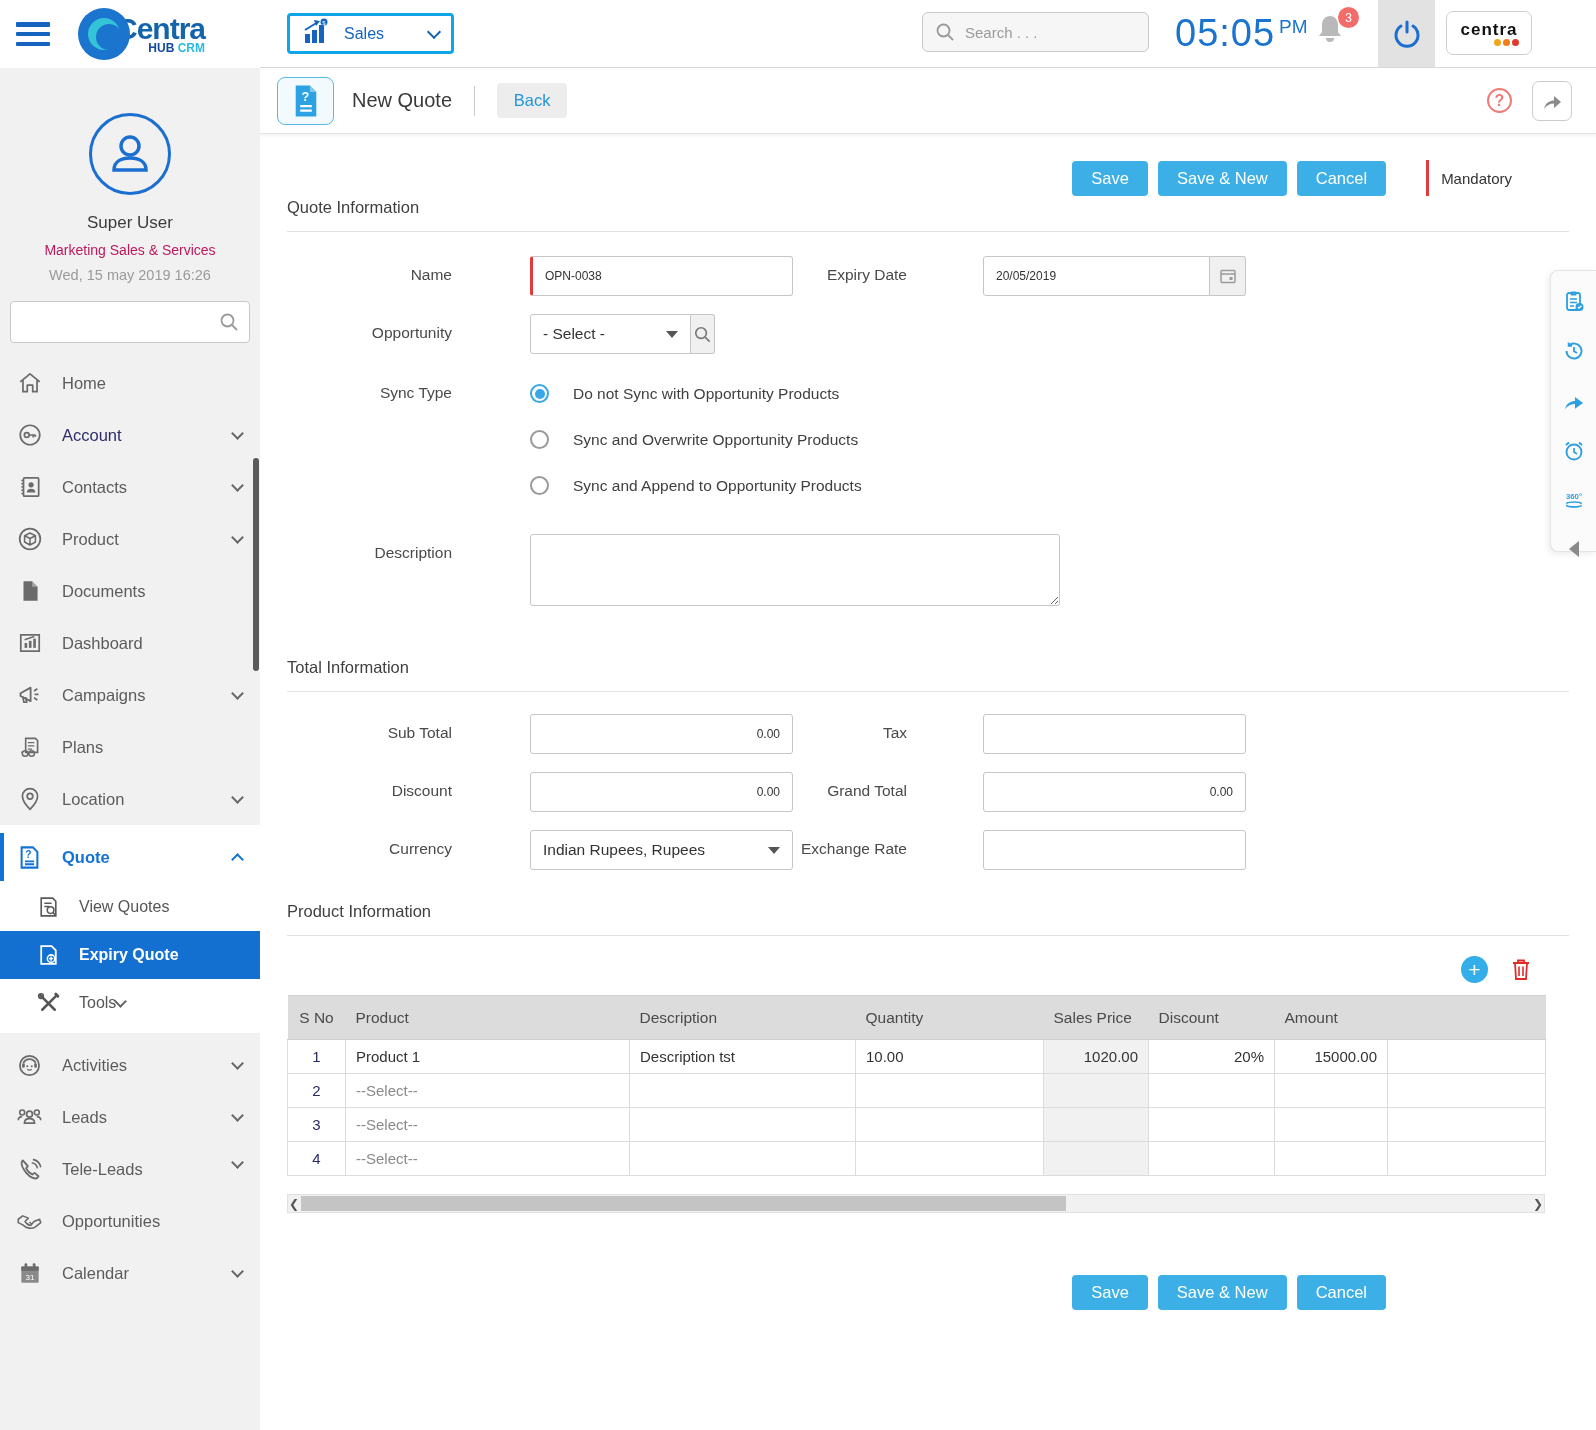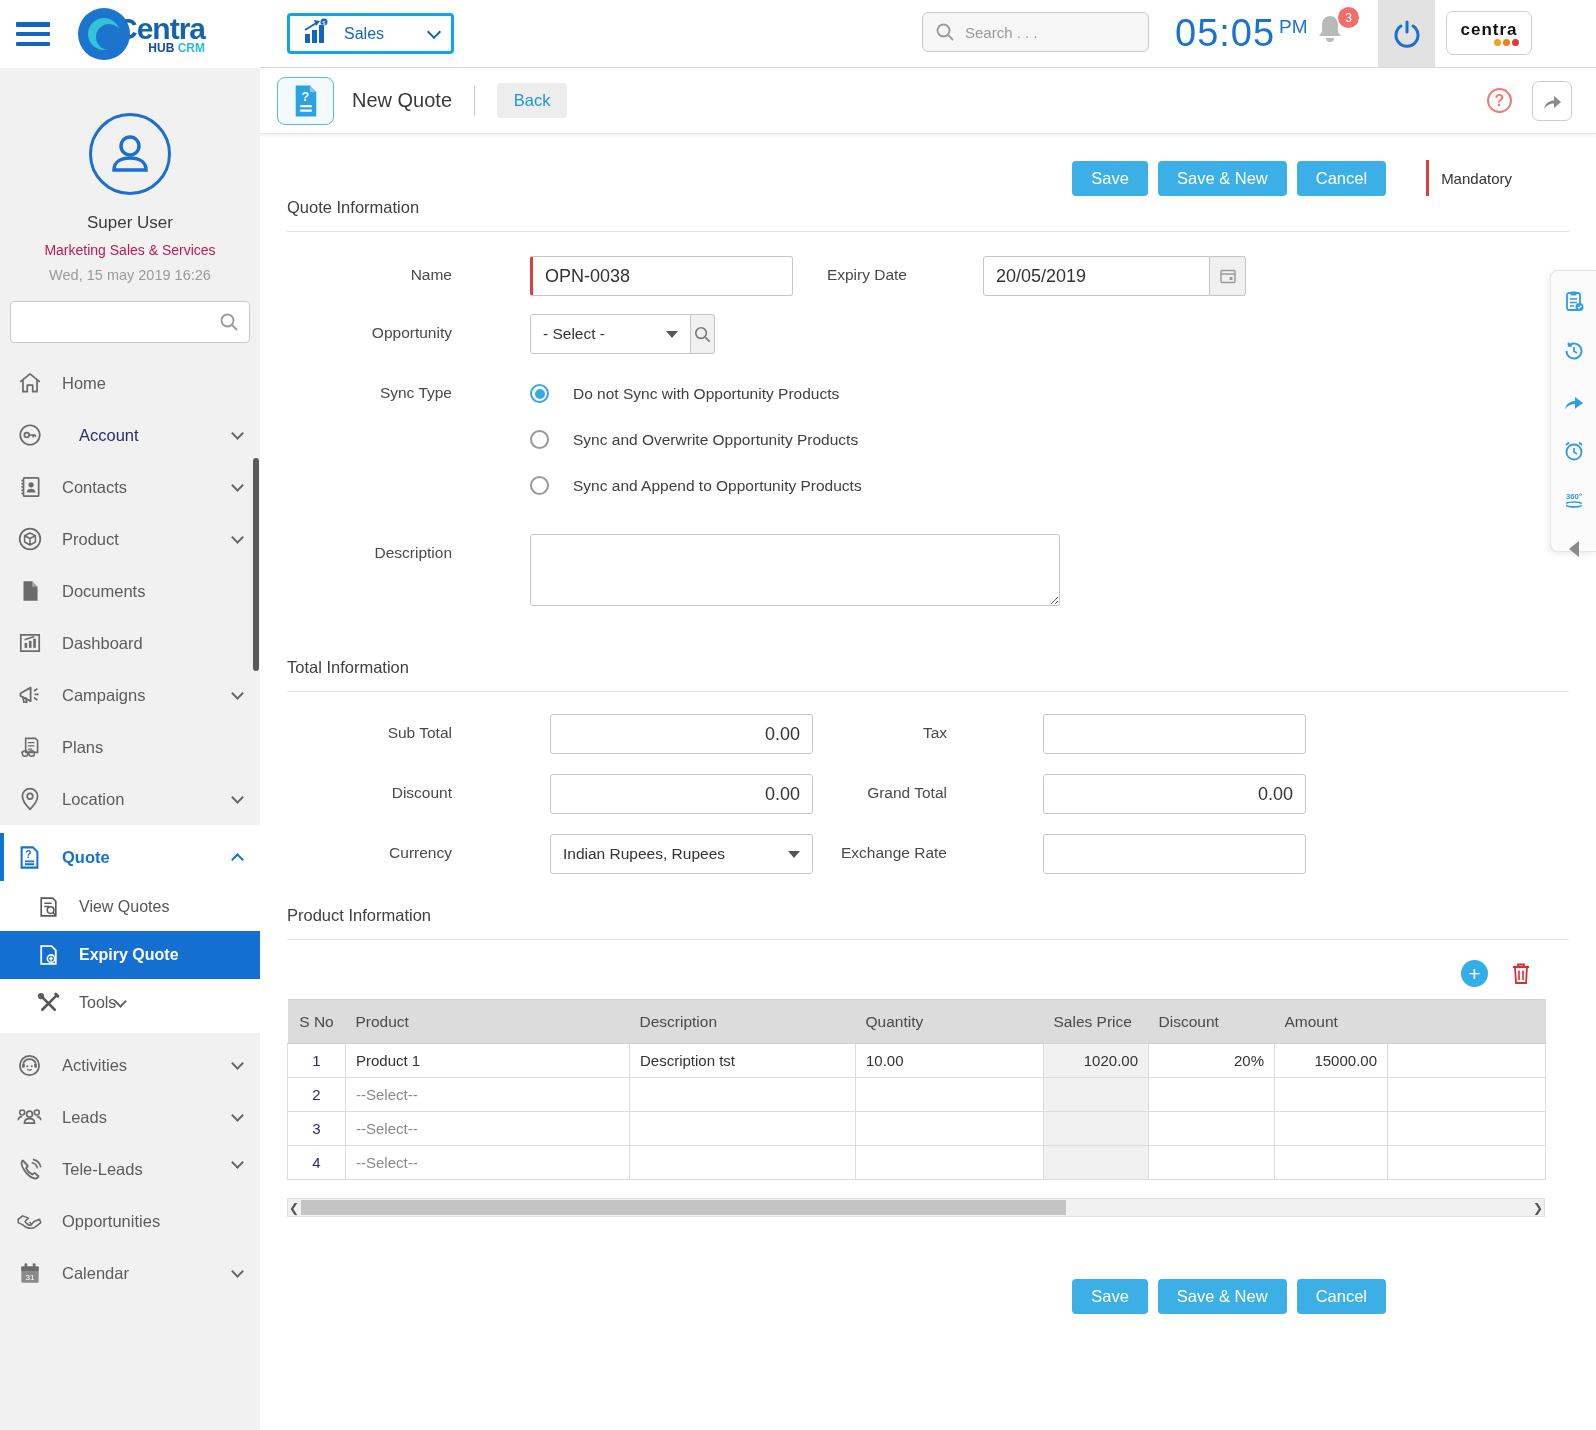--- a/index.html
+++ b/index.html
@@ -52,21 +52,21 @@
   .profile-date { font-size:14.5px; color:#9a9a9a; }
   .side-search { margin:18px 10px 14px; height:42px; background:#fff; border:1px solid #c9c9c9; border-radius:4px; display:flex; align-items:center; padding:0 10px; }
   .side-search input { flex:1; border:none; outline:none; background:transparent; font-size:14px; font-family:"Liberation Sans", sans-serif; }
 
   .menu { list-style:none; }
   .menu-item { height:52px; display:flex; align-items:center; padding:0 18px 0 16px; cursor:pointer; font-size:16.5px; color:#5c5c5c; position:relative; }
   .menu-item .mi-icon { width:27px; height:27px; margin-right:19px; display:flex; align-items:center; justify-content:center; flex-shrink:0; }
   .menu-item .mi-label { flex:1; }
   .mi-chev { width:9px; height:9px; border-right:2px solid #666; border-bottom:2px solid #666; transform:rotate(45deg); margin-top:-4px; }
   .mi-chev.up { transform:rotate(-135deg); margin-top:4px; border-color:#1273d4; }
-  .menu-item.navy .mi-label { color:#2d2d6b;margin-left:17px; }
+  .menu-item.navy .mi-label { color:#2d2d6b; }
 
   .quote-group { background:#fff; padding:6px 0; }
   .quote-group .menu-item.parent { color:#1273d4; font-weight:bold; }
   .quote-group .menu-item.parent::before { content:""; position:absolute; left:0; top:2px; bottom:2px; width:4px; background:#1273d4; }
   .submenu-item { height:48px; display:flex; align-items:center; padding-left:36px; font-size:16px; color:#555; cursor:pointer; }
   .submenu-item .mi-icon { width:25px; height:25px; margin-right:18px; display:flex; align-items:center; justify-content:center; }
   .submenu-item.active { background:#1470d0; color:#fff; font-weight:bold; }
   .sidebar-scrollthumb { position:absolute; right:1px; top:390px; width:6px; height:213px; background:#5a5a5a; border-radius:3px; }
 
   
@@ -88,21 +88,21 @@
   .mandatory-text { font-size:15px; color:#333; }
 
   .section-title { font-size:16.5px; color:#3f3f3f; margin-top:16px; }
   .section-rule { border:none; border-top:1px solid #e2e2e2; margin:14px 0 0 0; width:1282px; }
 
   .form-grid { display:grid; grid-template-columns:165px 263px 268px 263px; margin-top:24px; row-gap:18px; align-items:start; }
   .f-label { font-size:15.5px; color:#4a4a4a; text-align:right; padding:10px 0 0 0; }
   .f-label.r2 { padding-right:76px; }
   .f-field { margin-left:78px; grid-column:2; }
   .f-field4 { grid-column:4; }
-  .inp { width:263px; height:40px; border:1px solid #c6c6c6; border-radius:3px; font-size:18px; color:#333; padding:0 12px; font-family:"Liberation Sans", sans-serif; background:#fff; outline:none; }
+  .inp { width:263px; height:40px; border:1px solid #c6c6c6; border-radius:3px; font-size:12px; color:#333; padding:0 12px; font-family:"Liberation Sans", sans-serif; background:#fff; outline:none; }
   .inp.required { border-left:3px solid #e23b3b; }
   .inp.num { text-align:right; }
   .inp-group { display:flex; }
   .inp-group .inp { border-top-right-radius:0; border-bottom-right-radius:0; }
   .inp-addon { width:36px; height:40px; border:1px solid #c6c6c6; border-left:none; background:#f0f0f0; border-radius:0 3px 3px 0; display:flex; align-items:center; justify-content:center; cursor:pointer; }
   .select-box { width:228px; height:40px; border:1px solid #c6c6c6; border-radius:3px 0 0 3px; display:flex; align-items:center; padding:0 12px; font-size:15.5px; color:#333; cursor:pointer; background:#fff; }
   .select-box.wide { width:263px; border-radius:3px; }
   .select-box .sel-text { flex:1; }
   .tri-down { width:0; height:0; border-left:6px solid transparent; border-right:6px solid transparent; border-top:7px solid #555; }
 
@@ -536,21 +536,21 @@
       <div class="f-label">Description</div>
       <div class="f-field" style="grid-column:2 / span 3;">
         <textarea class="desc" style=""></textarea>
       </div>
       <div></div>
     </div>
 
     <div class="section-title" style="margin-top:30px;">Total Information</div>
     <hr class="section-rule">
 
-    <div class="form-grid" style="margin-top:22px;gap:20px;">
+    <div class="form-grid" style="margin-top:22px;">
       <div class="f-label">Sub Total</div>
       <div class="f-field"><input class="inp num" value="0.00" style=""></div>
       <div class="f-label r2">Tax</div>
       <div class="f-field4"><input class="inp" value="" style=""></div>
 
       <div class="f-label">Discount</div>
       <div class="f-field"><input class="inp num" value="0.00" style=""></div>
       <div class="f-label r2">Grand Total</div>
       <div class="f-field4"><input class="inp num" value="0.00" style=""></div>
 

